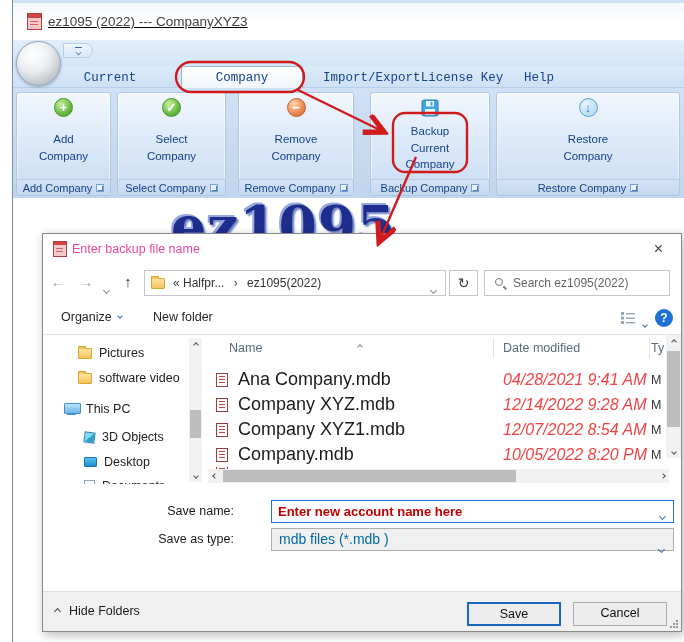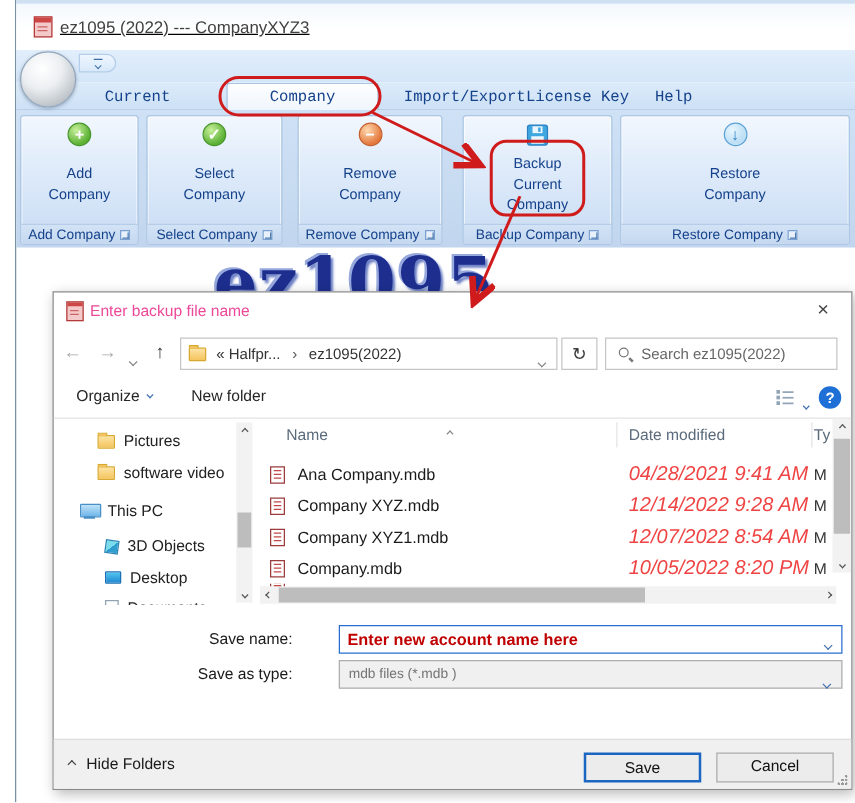--- a/index.html
+++ b/index.html
@@ -102,35 +102,35 @@
   .sb-thumb { position:absolute; left:1px; right:1px; background:#bdbdbd; }
   .chev.sm { width:4px; height:4px; border-color:#555; }
 
   .list-pane { position:absolute; left:165px; top:0; right:0; height:149px; }
   .col-hdr { position:absolute; top:0; height:26px; line-height:26px; font-size:12.5px; color:#5b6b7c; }
   .hdr-sep { position:absolute; top:3px; height:20px; width:1px; background:#e3e3e3; }
   .sort-chev { position:absolute; left:150px; top:3px; }
   .file-row { position:absolute; left:0; right:18px; height:25px; display:flex; align-items:center; }
   .mdb-ico { width:12px; height:14px; margin-left:8px; background:#fff; border:1px solid #9b3b3b; position:relative; flex:none; }
   .mdb-ico::before { content:''; position:absolute; left:2px; top:2px; width:6px; height:1.5px; background:#c04848; box-shadow:0 3px 0 #c04848, 0 6px 0 #c04848; }
-  .f-name { margin-left:10px; font-size:13px; color:#1a1a1a; width:250px; white-space:nowrap; overflow:hidden; }
+  .f-name { margin-left:10px; font-size:18px; color:#1a1a1a; width:250px; white-space:nowrap; overflow:hidden; }
   .f-date { position:absolute; left:295px; font-size:16px; color:#ef4444;font-style:italic; }
   .f-type { position:absolute; left:443px; font-size:12.5px; color:#333; }
   .scrollbar-h { position:absolute; left:0; top:134px; width:461px; height:14px; background:#f2f2f2; }
   .sbh-arrow { position:absolute; top:0; width:13px; height:14px; display:flex; align-items:center; justify-content:center; }
   .sbh-thumb { position:absolute; top:1px; bottom:1px; background:#bdbdbd; }
   .chev.left { transform:rotate(135deg); } .chev.right { transform:rotate(-45deg); }
 
   .field-row { position:absolute; left:0; width:100%; height:23px; }
   .field-label { position:absolute; left:0; width:191px; text-align:right; line-height:23px; font-size:12.5px; color:#1a1a1a; }
   .fname-wrap { position:absolute; left:228px; top:0; width:403px; height:23px; }
   .fname-wrap input { width:100%; height:100%; border:1px solid #2a6fd0; padding:0 22px 0 6px; font-family:"Liberation Sans",sans-serif;
                       font-size:13px; font-weight:bold; color:#c00000; outline:none; }
   .combo { position:absolute; left:228px; top:0; width:403px; height:23px; border:1px solid #aeaeae; background:#f0f0f0;
-           line-height:21px; padding-left:7px; font-size:11px; color:#737373; }
+           line-height:21px; padding-left:7px; font-size:14px; color:#0369a1; }
   .combo-chev { position:absolute; right:9px; top:8px; }
   .chev.blue { border-color:#3f6fae; }
 
   .dlg-footer { position:absolute; left:0; right:0; bottom:0; height:40px; background:#f0f0f0; border-top:1px solid #dfdfdf; }
   .hide-folders { position:absolute; left:12px; top:12px; display:flex; align-items:center; gap:9px; font-size:12.5px; color:#1a1a1a; }
   .btn { position:absolute; top:10px; width:94px; height:24px; text-align:center; line-height:21px; font-size:12.5px; color:#111; }
   .btn.save { left:424px; background:#ececec; border:2px solid #1a66c0; }
   .btn.cancel { left:530px; background:#ececec; border:1px solid #ababab; }
   .grip { position:absolute; right:3px; bottom:3px; width:8px; height:8px;
           background:radial-gradient(circle at 1px 7px,#9a9a9a 1px,transparent 1.2px),

